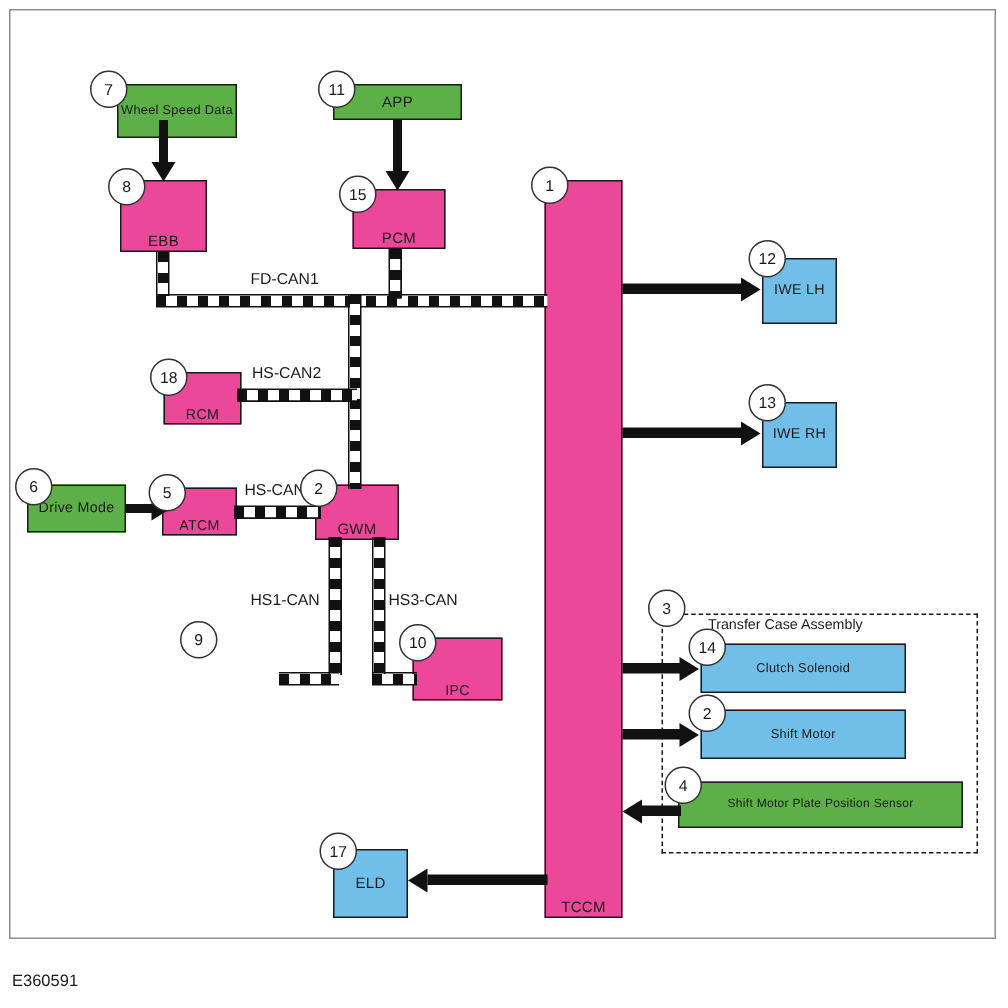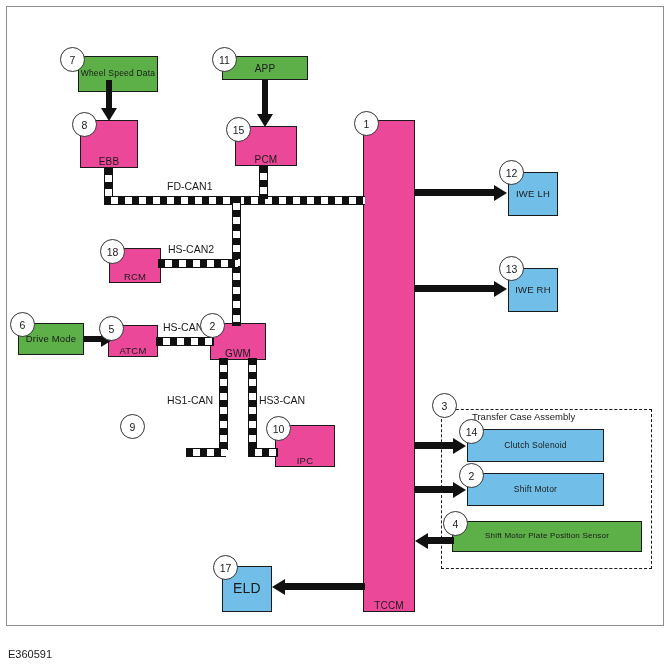--- a/index.html
+++ b/index.html
@@ -247,21 +247,21 @@
     <span>12</span>
   </div>
 
   <div class="node blue" style="left:508px; top:268px; width:50px; height:44px; font-size:9.5px;">
     <span class="lbl">IWE RH</span>
   </div>
   <div class="bubble" style="left:499px; top:256px;">
     <span>13</span>
   </div>
 
-  <div class="node blue" style="left:222px; top:566px; width:50px; height:46px; font-size:14px;">
+  <div class="node blue" style="left:222px; top:566px; width:50px; height:46px; font-size:10px;">
     <span class="lbl">ELD</span>
   </div>
   <div class="bubble" style="left:213px; top:555px;">
     <span>17</span>
   </div>
 
   <div class="group-box" style="left:441px; top:409px; width:211px; height:160px;"></div>
   <div class="group-title" style="left:452px; top:411px;">Transfer Case Assembly</div>
   <div class="bubble" style="left:432px; top:393px;">
     <span>3</span>

